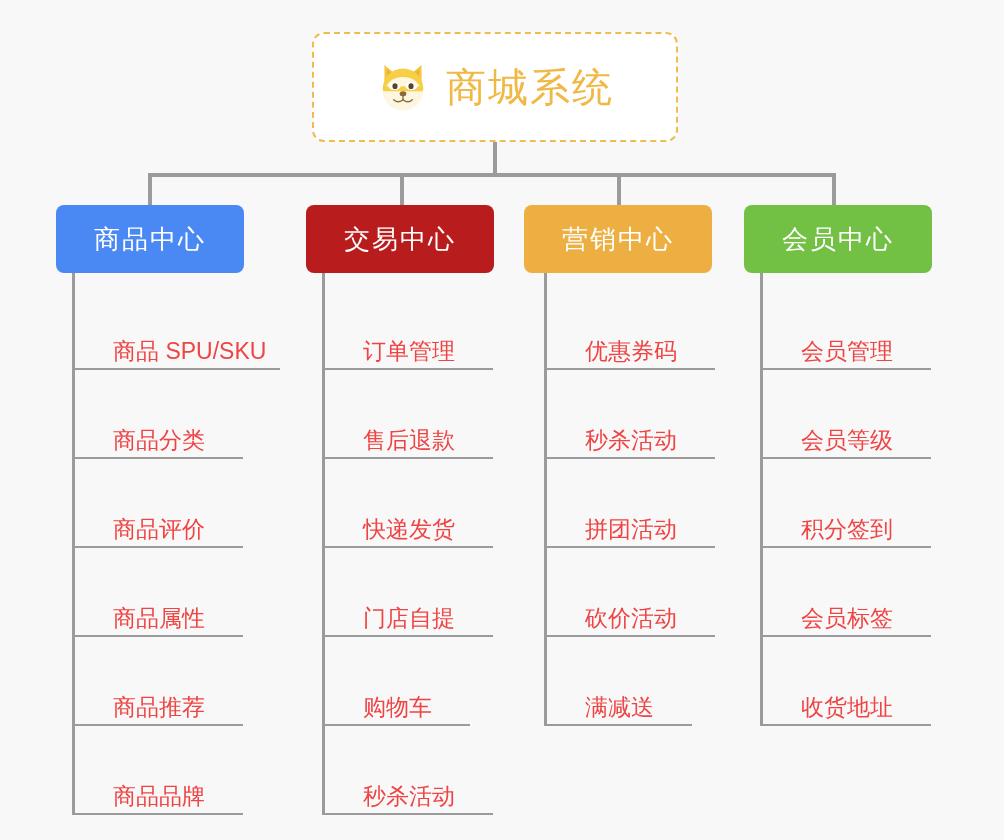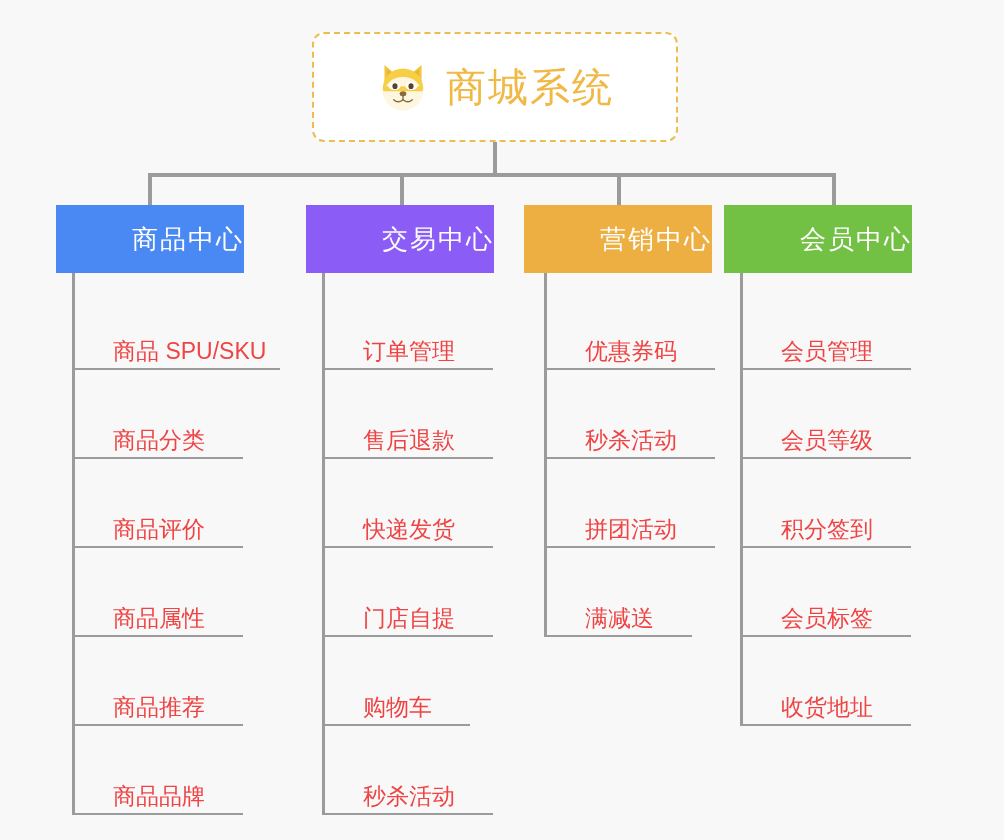--- a/index.html
+++ b/index.html
@@ -82,28 +82,28 @@
   .conn-drop.d4 { left: 832px; }
 
   
   .column {
     position: absolute;
     top: 205px;
   }
   .col-0 { left: 56px;  }
   .col-1 { left: 306px; }
   .col-2 { left: 524px; }
-  .col-3 { left: 724px; }
+  .col-3 { left: 744px; }
 
   .cat-header {
     height: 68px;
-    border-radius: 0;
+    border-radius: 8px;
     display: flex;
     align-items: center;
-    justify-content: flex-end;
+    justify-content: center;
     color: #ffffff;
     font-size: 26px;
     letter-spacing: 2px;
     box-sizing: border-box;
     user-select: none;
   }
   .col-0 .cat-header { width: 188px; }
   .col-1 .cat-header { width: 188px; }
   .col-2 .cat-header { width: 188px; }
   .col-3 .cat-header { width: 188px; }
@@ -200,21 +200,21 @@
         <span class="leaf-label">商品推荐</span>
       </div>
       <div class="leaf-item">
         <span class="leaf-underline" style="width: 168px; background: rgb(155, 155, 155);"></span>
         <span class="leaf-label">商品品牌</span>
       </div>
     </div>
   </div>
 
   <div class="column col-1">
-    <div class="cat-header" style="background: #8b5cf6;">
+    <div class="cat-header" style="background: #b91c1c;">
       <span>交易中心</span>
     </div>
     <div class="leaf-list" style="border-left-color: rgb(155, 155, 155);">
       <div class="leaf-item">
         <span class="leaf-underline" style="width: 168px; background: rgb(155, 155, 155);"></span>
         <span class="leaf-label">订单管理</span>
       </div>
       <div class="leaf-item">
         <span class="leaf-underline" style="width: 168px; background: rgb(155, 155, 155);"></span>
         <span class="leaf-label">售后退款</span>
@@ -249,20 +249,24 @@
       </div>
       <div class="leaf-item">
         <span class="leaf-underline" style="width: 168px; background: rgb(155, 155, 155);"></span>
         <span class="leaf-label">秒杀活动</span>
       </div>
       <div class="leaf-item">
         <span class="leaf-underline" style="width: 168px; background: rgb(155, 155, 155);"></span>
         <span class="leaf-label">拼团活动</span>
       </div>
       <div class="leaf-item">
+        <span class="leaf-underline" style="width: 168px; background: rgb(155, 155, 155);"></span>
+        <span class="leaf-label">砍价活动</span>
+      </div>
+      <div class="leaf-item">
         <span class="leaf-underline" style="width: 145px; background: rgb(155, 155, 155);"></span>
         <span class="leaf-label">满减送</span>
       </div>
     </div>
   </div>
 
   <div class="column col-3">
     <div class="cat-header" style="background: rgb(114, 192, 68);">
       <span>会员中心</span>
     </div>

